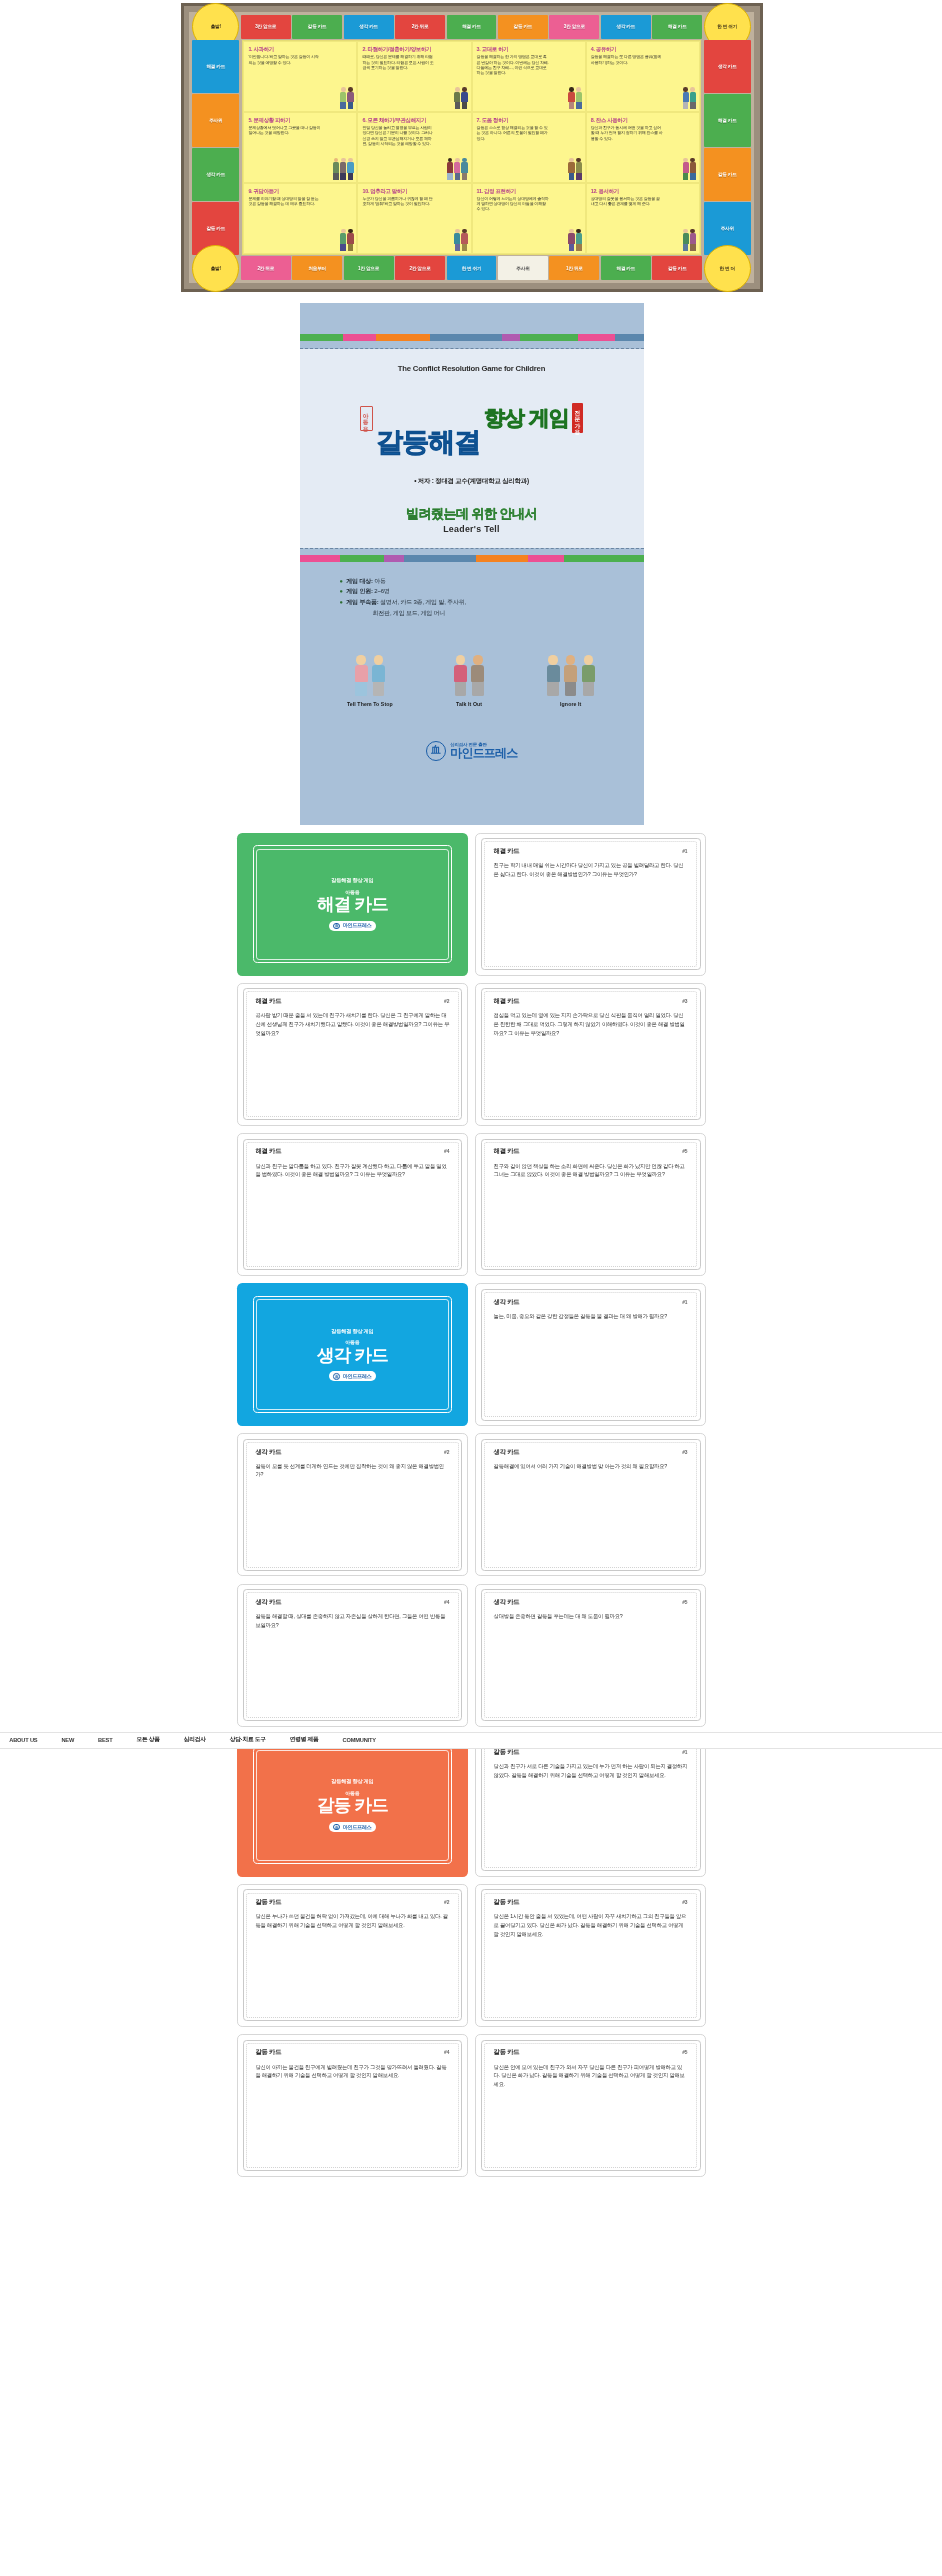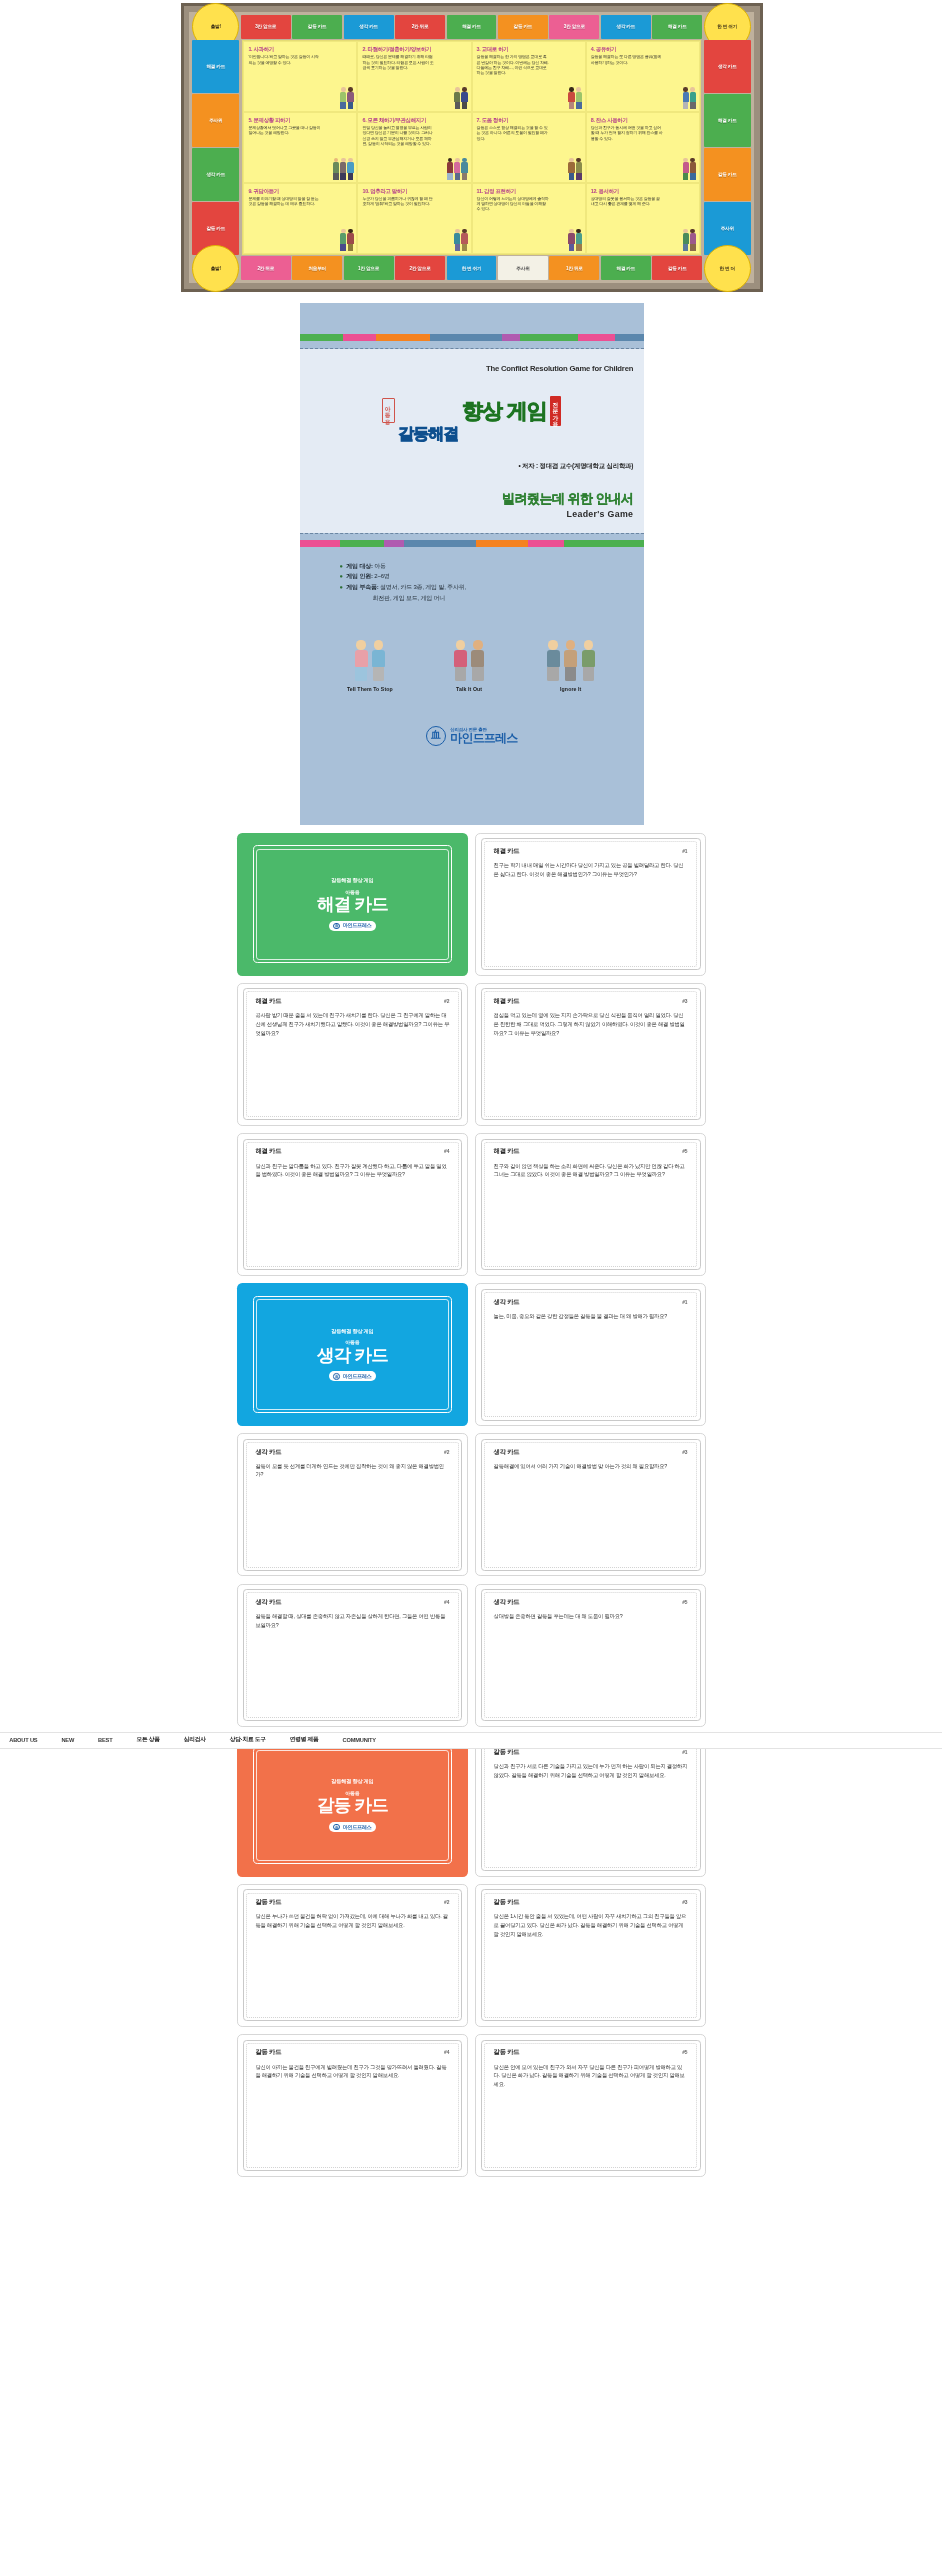--- a/index.html
+++ b/index.html
@@ -86,35 +86,35 @@
     width: 344px; height: 522px;
     background: #a9c0d8;
     position: relative; overflow: hidden;
   }
   .colorbar { display: flex; height: 6.7px; width: 100%; }
   .colorbar div { height: 100%; }
   .dashline { border-top: 1px dashed #6b86a3; width: 100%; }
   .cover-card {
     background: #e4ebf4;
     margin: 0; padding: 15.5px 10.3px 13.4px;
-    text-align: right;
+    text-align: center;
   }
   .cover-eng { font-size: 7.7px; color: #2f2f2f; font-weight: 600; letter-spacing: -0.2px; }
   .cover-title { margin-top: 3.6px; display: flex; justify-content: center; align-items: center; gap: 3.6px; }
   .badge-l {
     font-size: 5.7px; color: #d0544b; border: 0.8px solid #d0544b;
     padding: 2.1px 1.5px; writing-mode: vertical-rl; font-weight: 800; letter-spacing: 0.5px;
     border-radius: 1px;
   }
   .badge-r {
     font-size: 5.7px; color: #ffffff; background: #d02a24;
     padding: 2.6px 1.5px; writing-mode: vertical-rl; font-weight: 800; letter-spacing: 0.5px;
     border-radius: 1px;
   }
-  .t-blue { font-size: 16px; font-weight: 800; color: #1f78c8; letter-spacing: -1px; margin-top: 47px;
+  .t-blue { font-size: 27px; font-weight: 800; color: #1f78c8; letter-spacing: -1px; margin-top: 47px;
             -webkit-text-stroke: 0.8px #0e4f8e; }
   .t-green { font-size: 21px; font-weight: 800; color: #36a83c; letter-spacing: -1px;
             -webkit-text-stroke: 0.8px #1d7321; }
   .cover-author { margin-top: 17.5px; font-size: 6.4px; color: #1d1d1d; font-weight: 700; letter-spacing: -0.2px; }
   .cover-guide-ko { margin-top: 18.5px; font-size: 13px; font-weight: 800; color: #4caf50; letter-spacing: -0.5px;
                     -webkit-text-stroke: 0.3px #2e7d32; }
   .cover-guide-en { margin-top: 1.5px; font-size: 8.8px; font-weight: 700; color: #2b2b2b; letter-spacing: 0.3px; }
 
   .cover-info { padding: 13.4px 0 0 40px; }
   .cover-info li { list-style: none; font-size: 6px; color: #1f2933; line-height: 1.75; letter-spacing: -0.2px; }
@@ -507,21 +507,21 @@
       <div class="cover-card">
         <div class="cover-eng">The Conflict Resolution Game  for Children</div>
         <div class="cover-title">
           <span class="badge-l">아동용</span>
           <span class="t-blue">갈등해결</span>
           <span class="t-green">향상 게임</span>
           <span class="badge-r">전문가용</span>
         </div>
         <div class="cover-author">• 저자 : 정대겸 교수(계명대학교 심리학과)</div>
         <div class="cover-guide-ko">빌려줬는데 위한 안내서</div>
-        <div class="cover-guide-en">Leader's Game</div>
+        <div class="cover-guide-en">Leader's Tell</div>
       </div>
 
       <div class="dashline"></div>
       <div style="height:6.7px"></div>
       <div class="colorbar">
         <div style="flex:1.0;background:#ec4f93"></div>
         <div style="flex:1.1;background:#4cb050"></div>
         <div style="flex:0.5;background:#b05bb0"></div>
         <div style="flex:1.8;background:#5b87ad"></div>
         <div style="flex:1.3;background:#f58220"></div>

